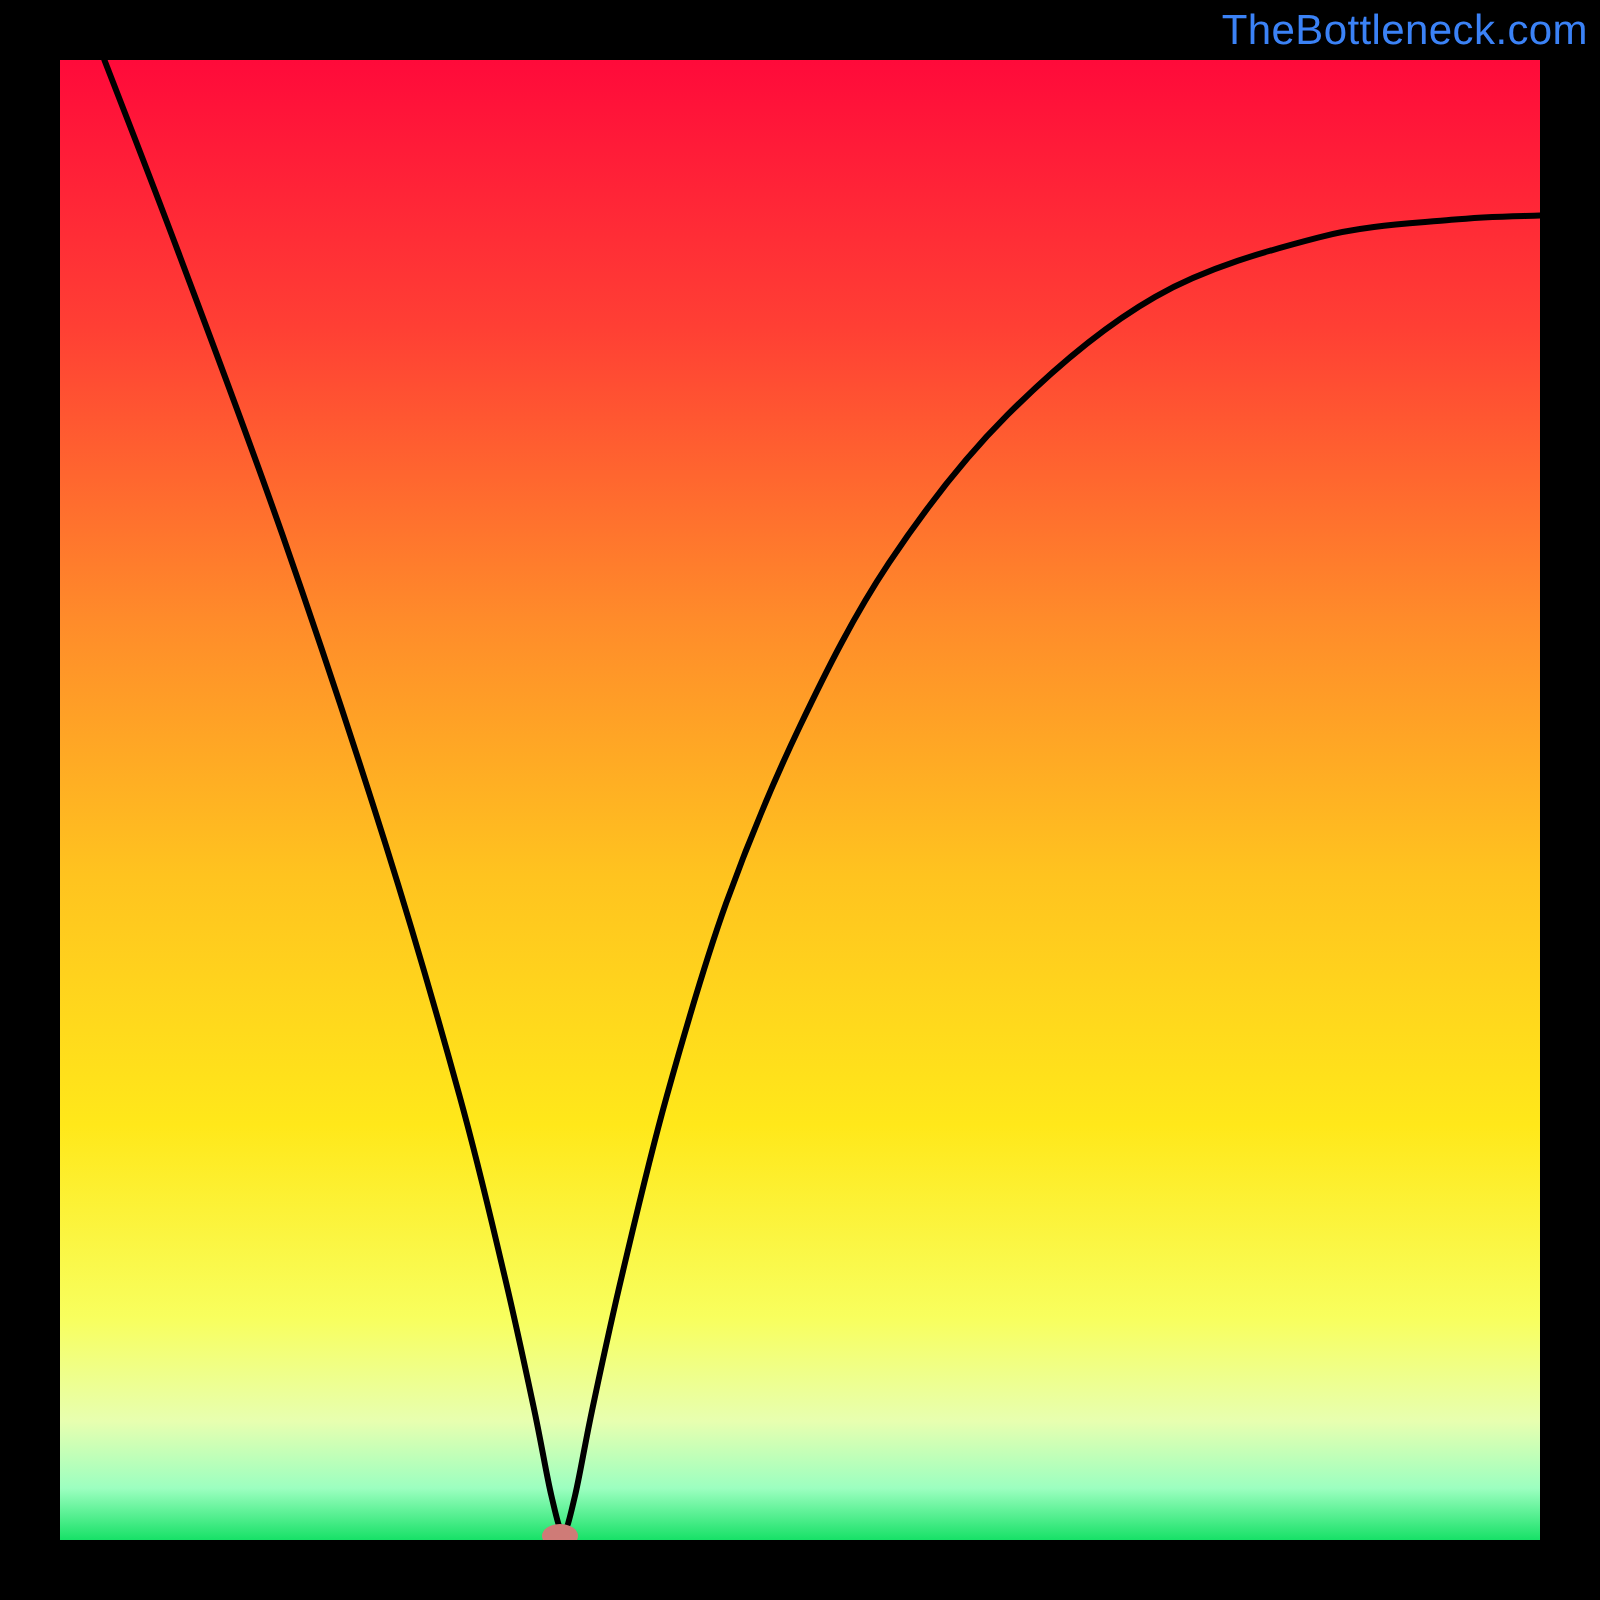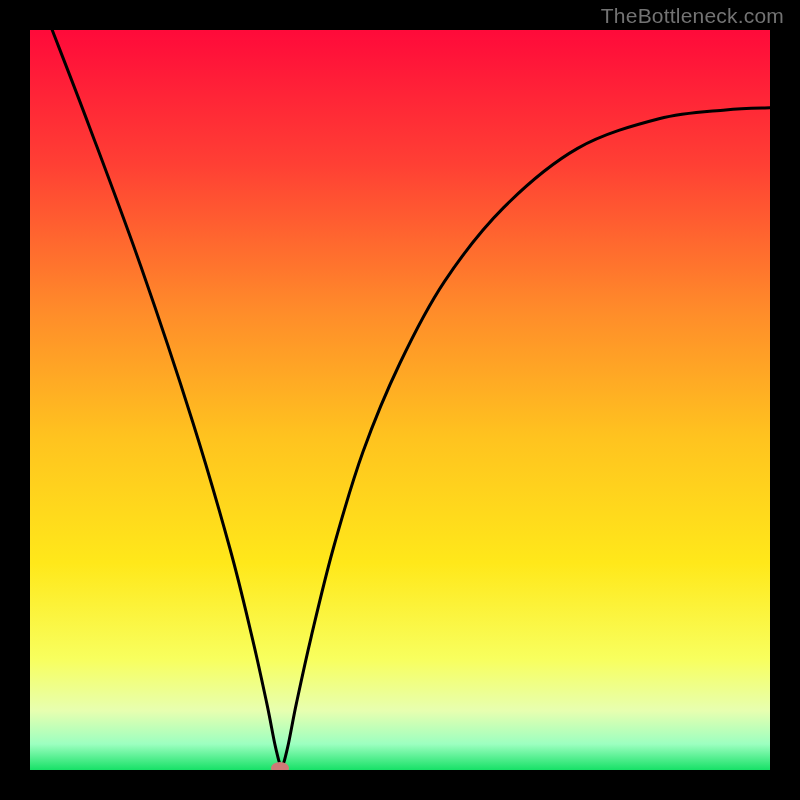--- a/index.html
+++ b/index.html
@@ -13,22 +13,22 @@
   }
   .frame {
     position: relative;
     width: 800px;
     height: 800px;
     background: #000;
   }
   .watermark {
     position: absolute;
     top: 4px;
-    right: 16px;
-    color: #737373;
+    right: 6px;
+    color: #3b82f6;
     font-size: 21px;
     font-weight: 500;
     letter-spacing: 0.2px;
     z-index: 20;
   }
   .plot-area {
     position: absolute;
     left: 30px;
     top: 30px;
     width: 740px;

